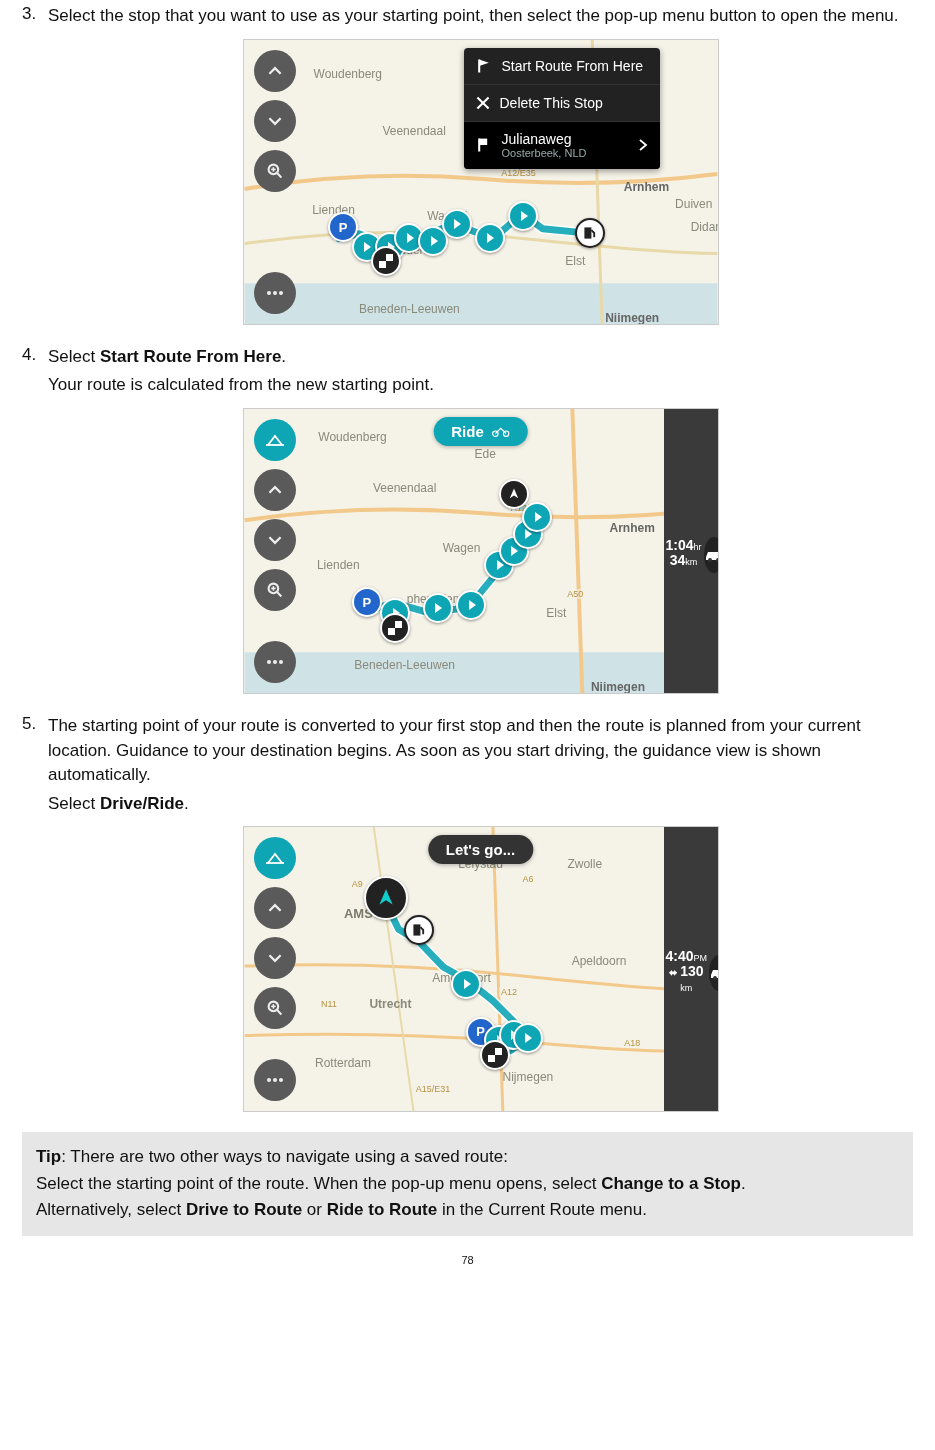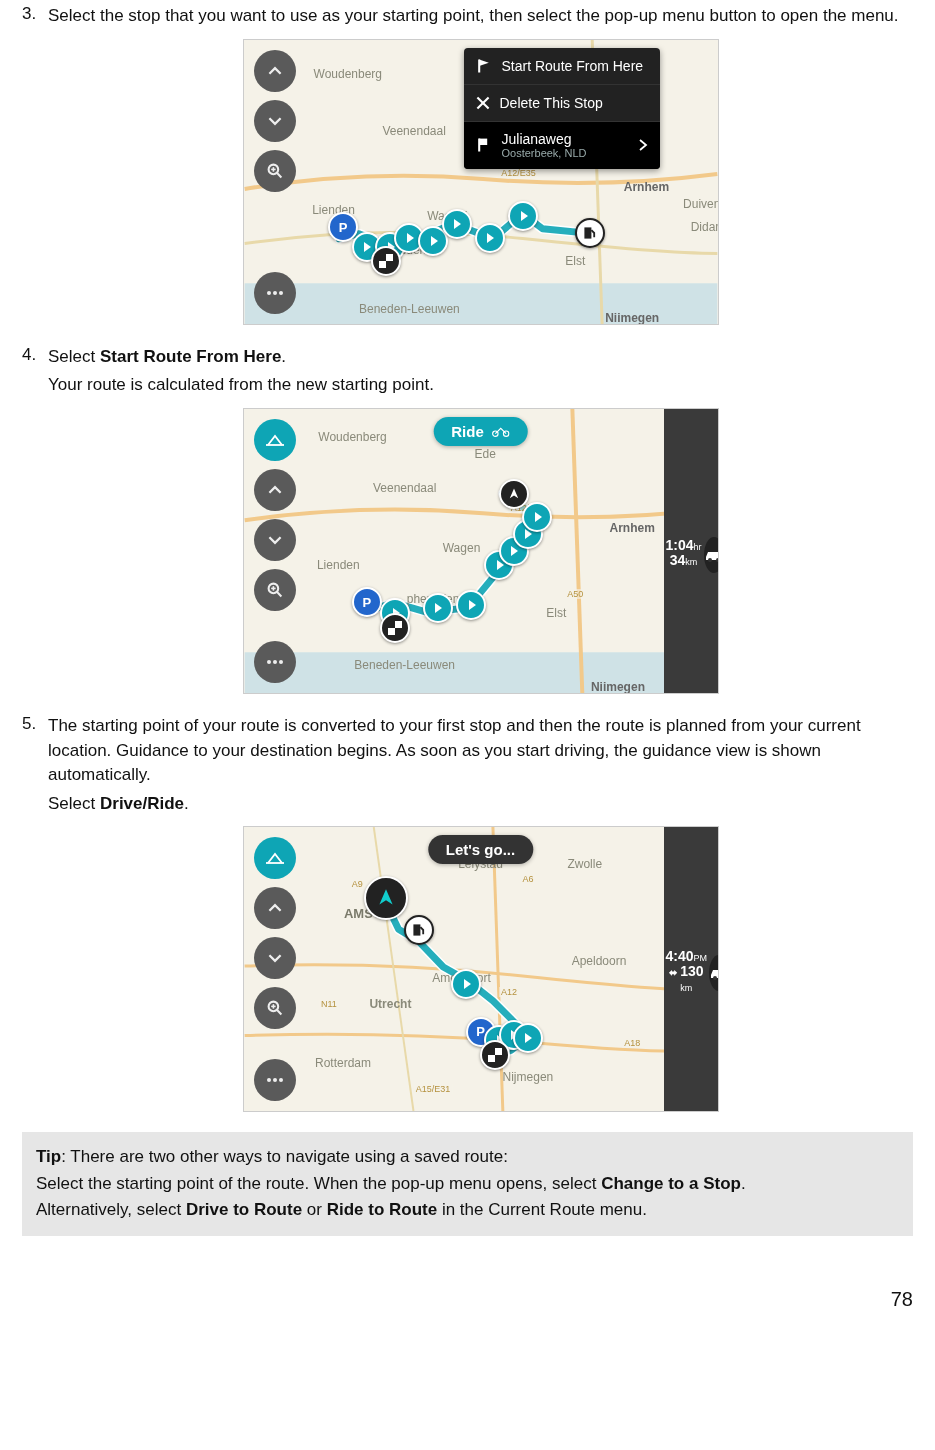--- a/index.html
+++ b/index.html
@@ -147,21 +147,21 @@
     padding:0 2px;
     transform:translate(-50%,-50%);
     white-space:nowrap;
   }
   .tip-box {
     background:var(--tip-bg);
     padding:12px 14px;
     margin:14px 0 0 0;
     line-height:1.55;
   }
-  .page-num { text-align:right; margin-top:52px; font-size:20px; }
+  .page-num { text-align:center; margin-top:18px; font-size:11px; }
   .route-path { stroke:var(--teal); stroke-width:7; fill:none; stroke-linecap:round; stroke-linejoin:round; opacity:.9; }
   .route-path-outline { stroke:#fff; stroke-width:10; fill:none; stroke-linecap:round; stroke-linejoin:round; }
 </style>
 </head>
 <body>
 
 <ol class="steps">
 
   <li>
     <span class="num">3.</span>
@@ -181,21 +181,21 @@
         <span class="town" style="left:22%; top:12%;">Woudenberg</span>
         <span class="town" style="left:36%; top:32%;">Veenendaal</span>
         <span class="town" style="left:53%; top:20%;">Ede</span>
         <span class="town" style="left:85%; top:52%; color:#666; font-weight:600;">Arnhem</span>
         <span class="town" style="left:19%; top:60%;">Lienden</span>
         <span class="town" style="left:43%; top:62%;">Wageni</span>
         <span class="town" style="left:33%; top:74%;">pheusden</span>
         <span class="town" style="left:70%; top:78%;">Elst</span>
         <span class="town" style="left:35%; top:95%;">Beneden-Leeuwen</span>
         <span class="town" style="left:82%; top:98%; color:#666; font-weight:600;">Niimegen</span>
-        <span class="town" style="left:95%; top:58%;margin-left:8px;">Duiven</span>
+        <span class="town" style="left:95%; top:58%;">Duiven</span>
         <span class="town" style="left:98%; top:66%;">Didam</span>
 
         <div class="stop-marker parking" style="left:21%; top:66%;">P</div>
         <div class="stop-marker" style="left:26%; top:73%;">
             <span class="arrow"></span>
           </div>
         <div class="stop-marker" style="left:31%; top:73%;">
             <span class="arrow"></span>
           </div>
         <div class="stop-marker" style="left:35%; top:70%;">

